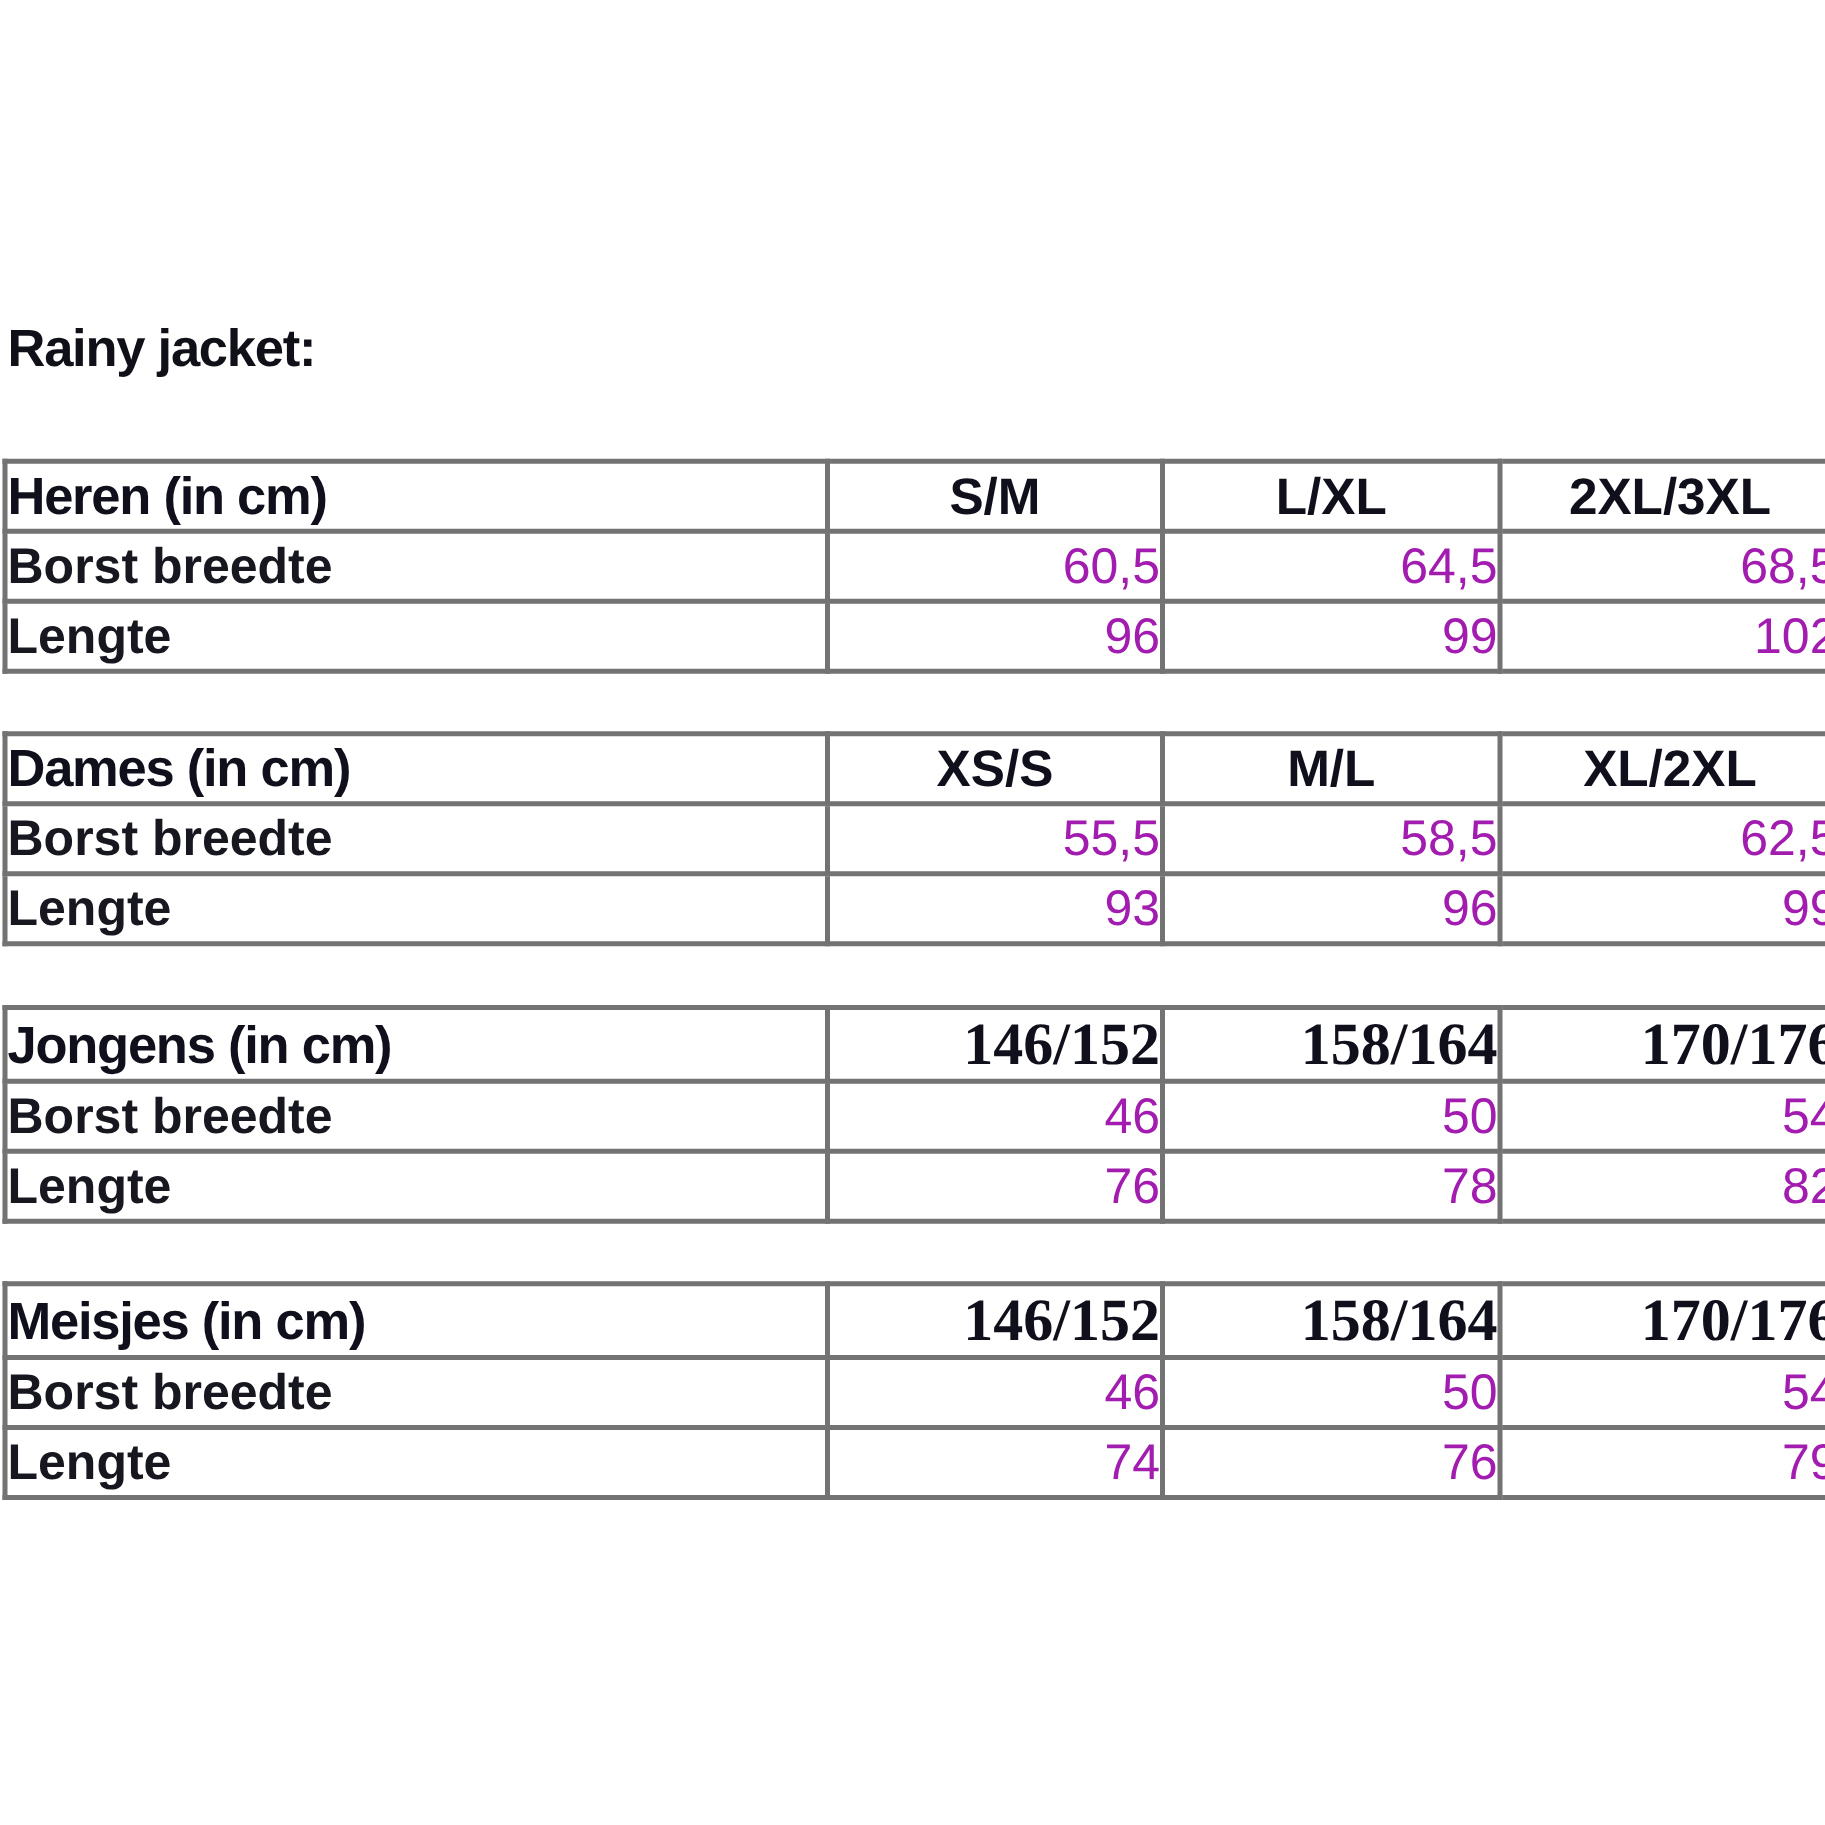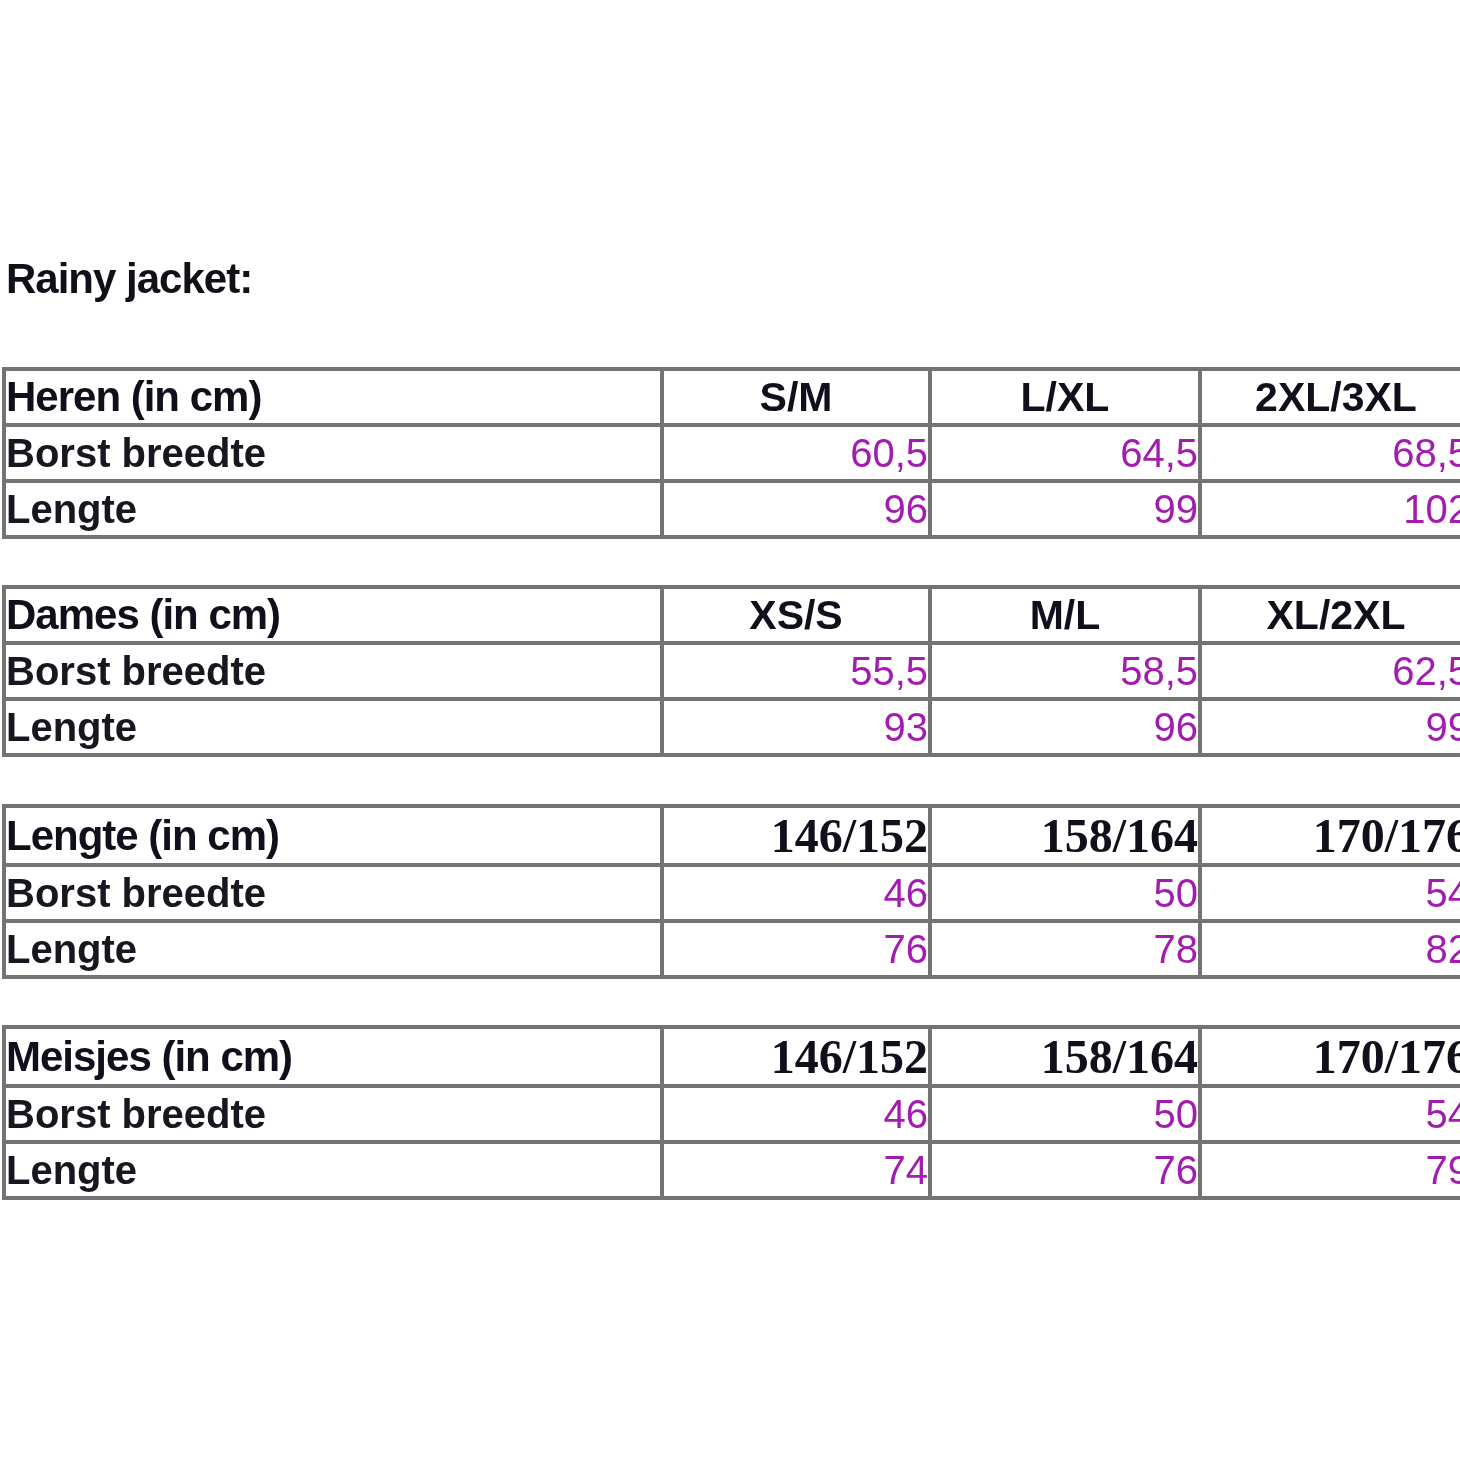--- a/index.html
+++ b/index.html
@@ -154,21 +154,21 @@
 
   <table class="size-table t3">
     <colgroup>
         <col class="c-label">
         <col class="c-d1">
         <col class="c-d2">
         <col class="c-d3">
       </colgroup>
     <tbody>
         <tr>
-      <th class="hdr-label">Lengte (in cm)</th>
+      <th class="hdr-label">Jongens (in cm)</th>
       <th class="hdr-size serif-head">146/152</th>
       <th class="hdr-size serif-head">158/164</th>
       <th class="hdr-size serif-head">170/176</th>
     </tr>
     <tr>
       <td class="row-label">Borst breedte</td>
       <td class="cell-val">46</td>
       <td class="cell-val">50</td>
       <td class="cell-val">54</td>
     </tr>

